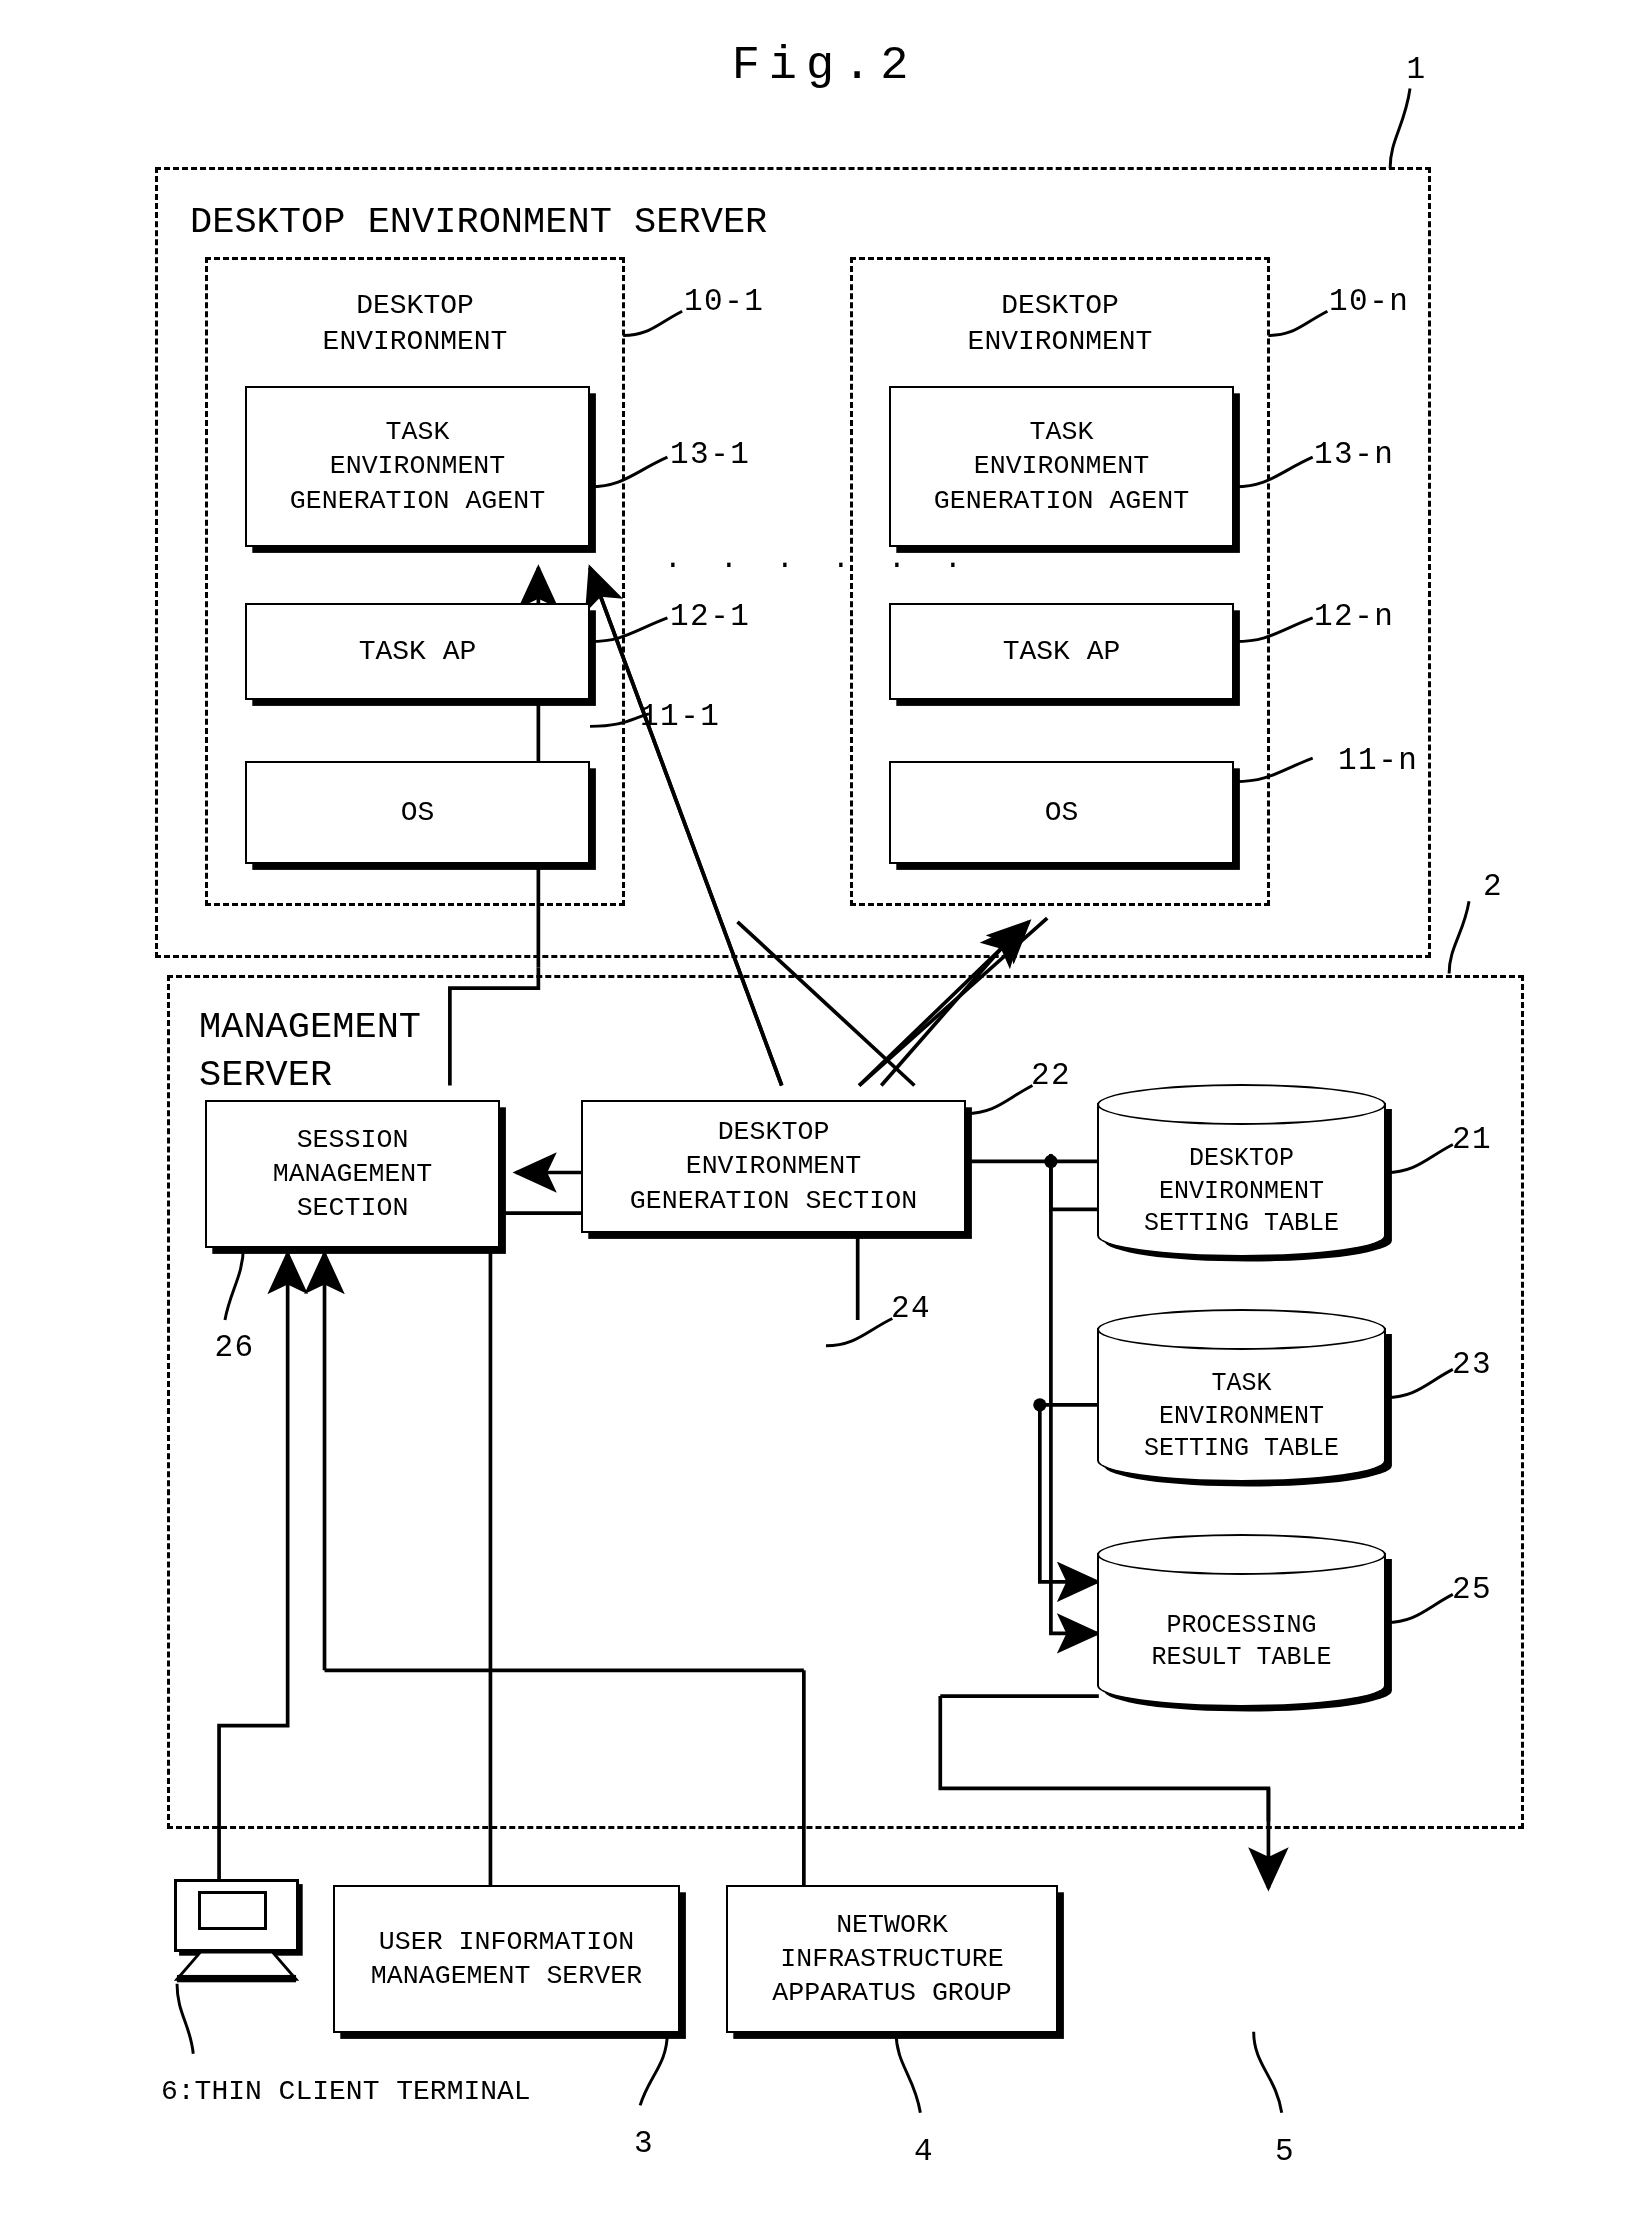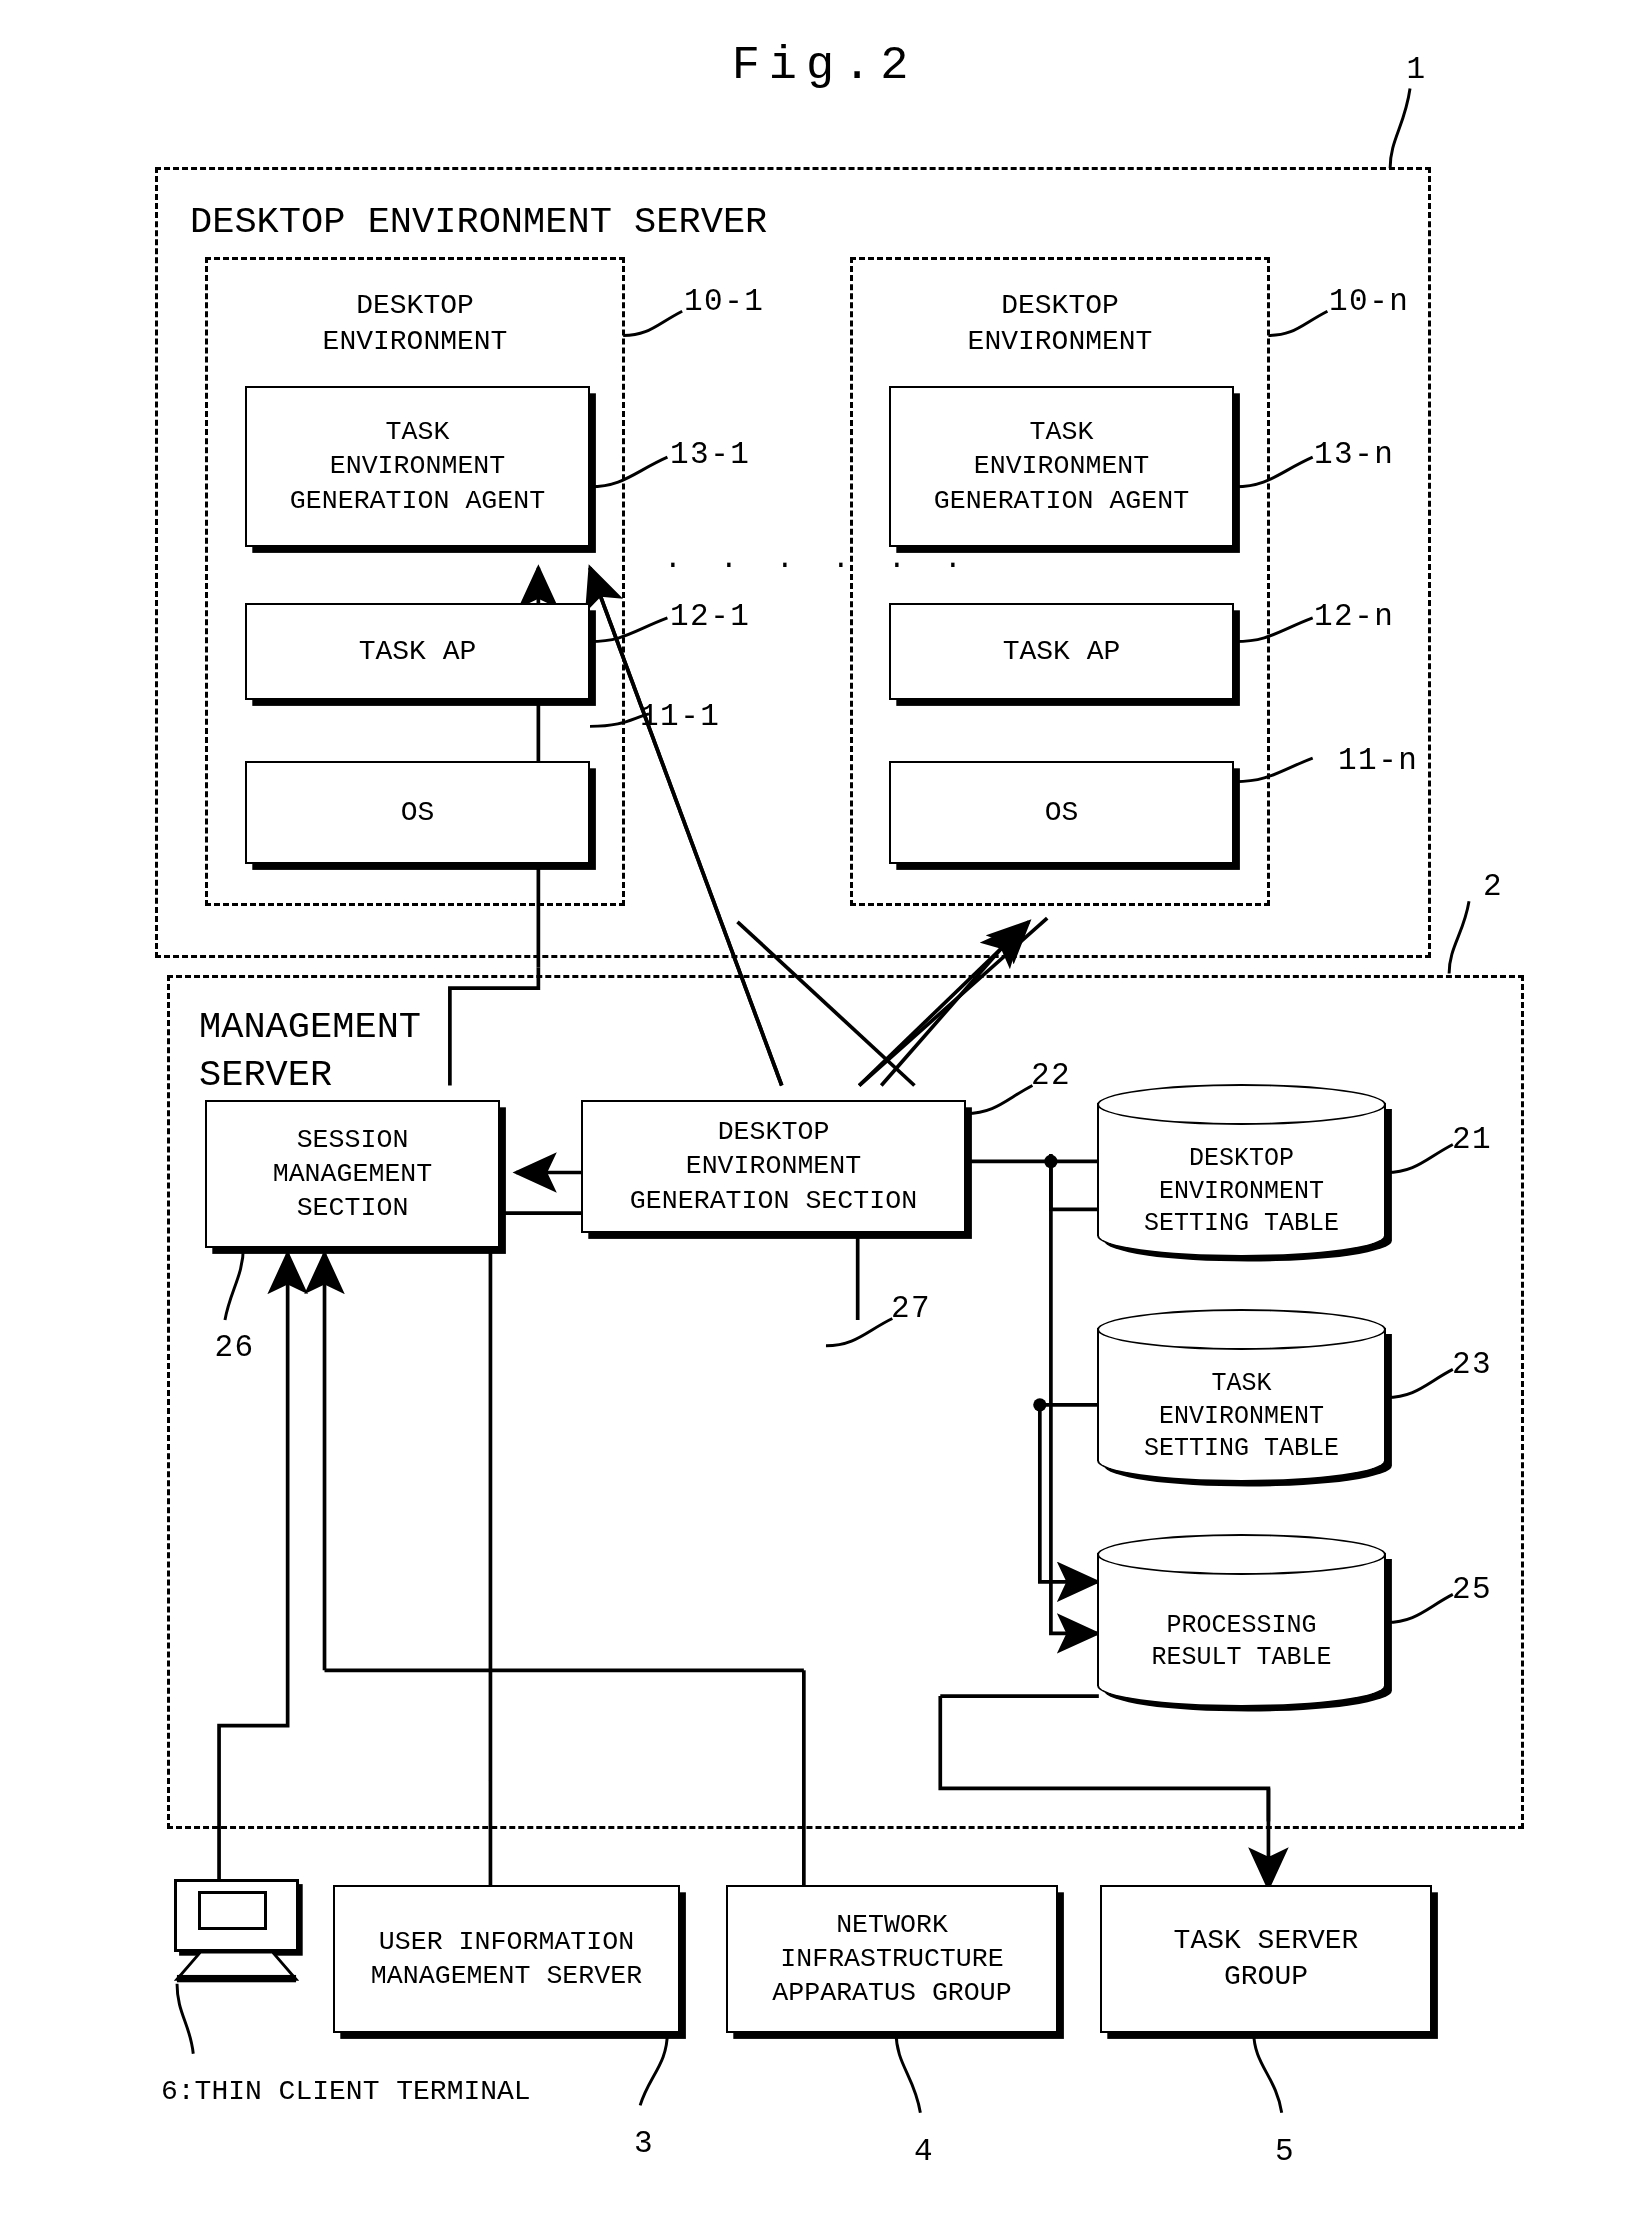--- a/index.html
+++ b/index.html
@@ -207,21 +207,21 @@
   </div>
   <div class="txt refnum" style="left:190px;top:1328px;width:89px;">26</div>
 
   <div class="box" style="left:581px;top:1100px;width:385px;height:133px;">
     <div class="boxtext lbl-36">DESKTOP
 ENVIRONMENT
 GENERATION SECTION</div>
   </div>
   <div class="txt refnum" style="left:1031px;top:1056px;width:89px;text-align:left;">22</div>
 
-  <div class="txt refnum" style="left:891px;top:1289px;width:89px;text-align:left;">27</div>
+  <div class="txt refnum" style="left:891px;top:1289px;width:89px;text-align:left;">24</div>
 
   <div class="cyl" style="left:1097px;top:1084px;width:289px;height:173px;">
     <div class="body"></div>
     <div class="top"></div>
     <div class="cyltext lbl-34">DESKTOP
 ENVIRONMENT
 SETTING TABLE</div>
   </div>
   <div class="txt refnum" style="left:1452px;top:1120px;width:89px;text-align:left;">21</div>
 
@@ -259,20 +259,16 @@
   </div>
   <div class="txt refnum" style="left:611px;top:2124px;width:66px;">3</div>
 
   <div class="box" style="left:726px;top:1885px;width:332px;height:148px;">
     <div class="boxtext lbl-36">NETWORK
 INFRASTRUCTURE
 APPARATUS GROUP</div>
   </div>
   <div class="txt refnum" style="left:891px;top:2132px;width:66px;">4</div>
 
-  <div class="box" style="left:1100px;top:1885px;width:332px;height:148px;">
-    <div class="boxtext lbl-38">TASK SERVER
-GROUP</div>
-  </div>
   <div class="txt refnum" style="left:1252px;top:2132px;width:66px;">5</div>
 
 </div>
 
 
 </body></html>

